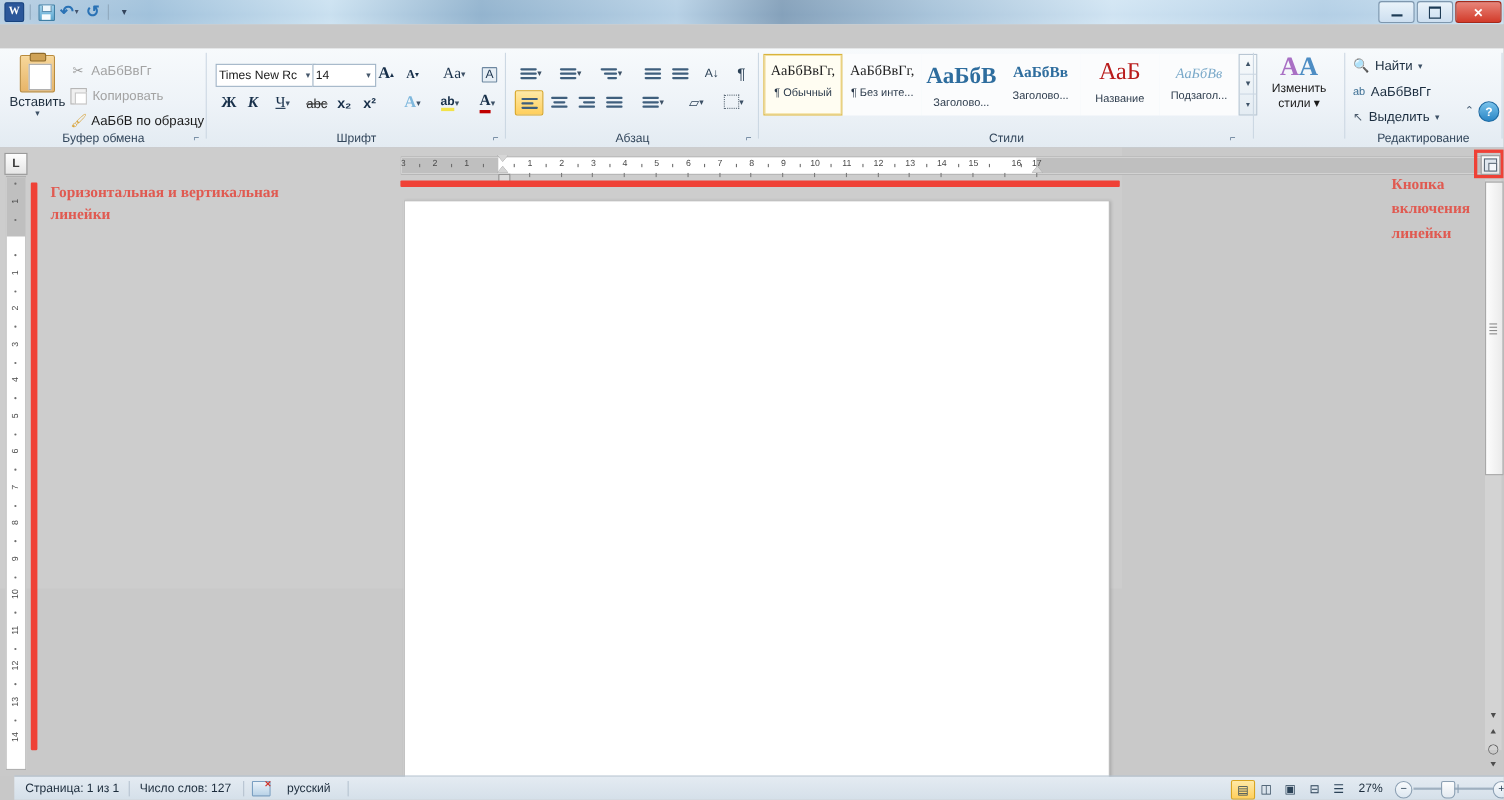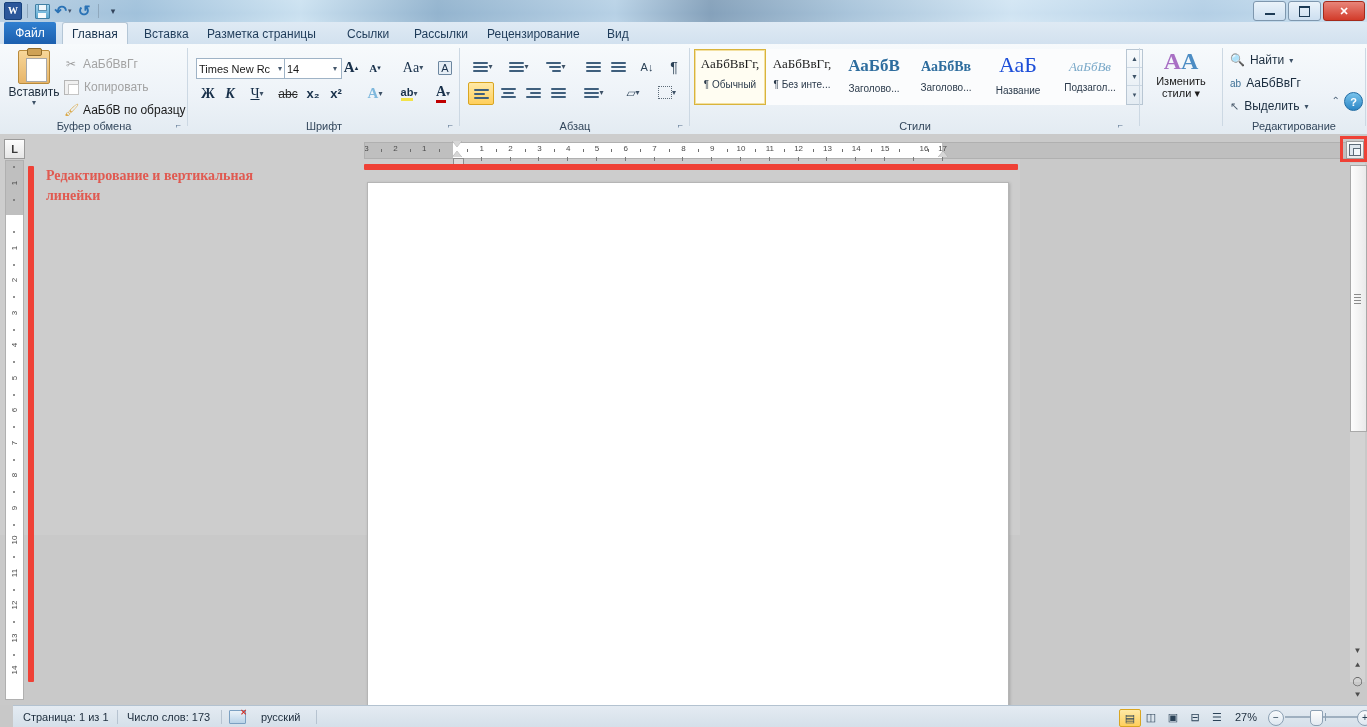--- a/index.html
+++ b/index.html
@@ -131,23 +131,23 @@
   .lines-ic i{display:block;height:2px;background:#3f5f7d;margin:2px 0;border-radius:1px;}
 
   
   .stylecard{
     position:absolute;top:5px;width:70px;height:54px;text-align:center;background:#fbfcfd;
     border:1px solid transparent;
   }
   .stylecard.sel{border:1px solid #d9b43c;background:#fffdf2;box-shadow:0 0 0 1px #f3e0a0 inset;}
   .sc-sample{font-family:"Liberation Serif",serif;color:#1c1c1c;margin-top:6px;white-space:nowrap;overflow:hidden;}
   .sc-name{font-size:10px;color:#2c3b4c;margin-top:7px;white-space:nowrap;overflow:hidden;}
-  .sc-h1{font-size:17px;font-weight:bold;color:#2e6d9e;}
+  .sc-h1{font-size:21px;font-weight:bold;color:#2e6d9e;}
   .sc-h2{font-size:14px;font-weight:bold;color:#2e6d9e;}
-  .sc-title{font-size:22px;color:#1d4ed8;}
+  .sc-title{font-size:22px;color:#b91c1c;}
   .sc-sub{font-size:13px;font-style:italic;color:#7aa9c9;}
   .gal-scroll{position:absolute;top:5px;width:15px;height:54px;border:1px solid #b8c6d3;background:linear-gradient(180deg,#f7fafc,#e4ecf3);}
   .gal-btn{height:17px;display:flex;align-items:center;justify-content:center;font-size:7px;color:#3e5368;border-bottom:1px solid #ccd8e3;}
 
   
   .chg-ic{font-family:"Liberation Serif",serif;font-size:24px;font-weight:bold;text-align:center;}
   .edit-item{position:absolute;display:flex;align-items:center;gap:5px;font-size:12px;height:20px;color:#1b2d3f;}
 
   
   .workspace{position:absolute;left:0;top:134px;width:1367px;height:571px;background:#c9c9c9;}
@@ -295,30 +295,20 @@
       <div class="winbtn">
           <div class="min-g"></div>
         </div>
       <div class="winbtn">
           <div class="max-g"></div>
         </div>
       <div class="winbtn close">✕</div>
     </div>
   </div>
 
-  <div class="tabstrip">
-    <div class="tab-file">Файл</div>
-    <div class="tab active" style="left:62px;">Главная</div>
-    <div class="tab" style="left:135px;">Вставка</div>
-    <div class="tab" style="left:198px;">Разметка страницы</div>
-    <div class="tab" style="left:338px;">Ссылки</div>
-    <div class="tab" style="left:405px;">Рассылки</div>
-    <div class="tab" style="left:478px;">Рецензирование</div>
-    <div class="tab" style="left:598px;">Вид</div>
-  </div>
 
   <div class="ribbon">
 
     <span class="collapse-ribbon">⌃</span>
     <div class="helpbtn">?</div>
 
     <div class="grp" style="left:0;width:188px;">
       <div class="paste-btn">
         <div class="clip-ic"></div>
         <div class="paste-lbl">Вставить</div>
@@ -673,21 +663,22 @@
         <div class="vr-dot" style="top: 492.75px;"></div>
         <div class="vr-dot" style="top: 37.75px;"></div>
         <div class="vr-dot" style="top: 5.25px;"></div>
       </div>
   </div>
 
   <div class="red-hline"></div>
   <div class="red-vline"></div>
   <div class="red-box"></div>
 
-  <div class="annot annot-left">Редактирование и вертикальная линейки</div>
+  <div class="annot annot-left">Горизонтальная и вертикальная линейки</div>
+  <div class="annot annot-right">Кнопка включения линейки</div>
 
   <div class="page"></div>
 
   <div class="ruler-toggle">
     <div class="rt-g"></div>
   </div>
 
   <div class="vsb"></div>
   <div class="vsb-thumb"></div>
   <div class="vsb-grip">
@@ -697,21 +688,21 @@
       <i></i>
     </div>
   <div class="vsb-btn" style="top:643px;">▼</div>
   <div class="browse-obj" style="top:658px;">⯅</div>
   <div class="browse-obj" style="top:673px;">◯</div>
   <div class="browse-obj" style="top:688px;">⯆</div>
 
   <div class="statusbar">
     <div class="sb-item" style="left:10px;">Страница: 1 из 1</div>
     <div class="sb-sep" style="left:104px;"></div>
-    <div class="sb-item" style="left:114px;">Число слов: 173</div>
+    <div class="sb-item" style="left:114px;">Число слов: 127</div>
     <div class="sb-sep" style="left:208px;"></div>
     <div class="sb-item" style="left:216px;">
       <span class="book-ic"></span>
     </div>
     <div class="sb-item" style="left:248px;">русский</div>
     <div class="sb-sep" style="left:303px;"></div>
 
     <div class="vbtn active" style="left:1106px;">▤</div>
     <div class="vbtn" style="left:1128px;">◫</div>
     <div class="vbtn" style="left:1150px;">▣</div>

